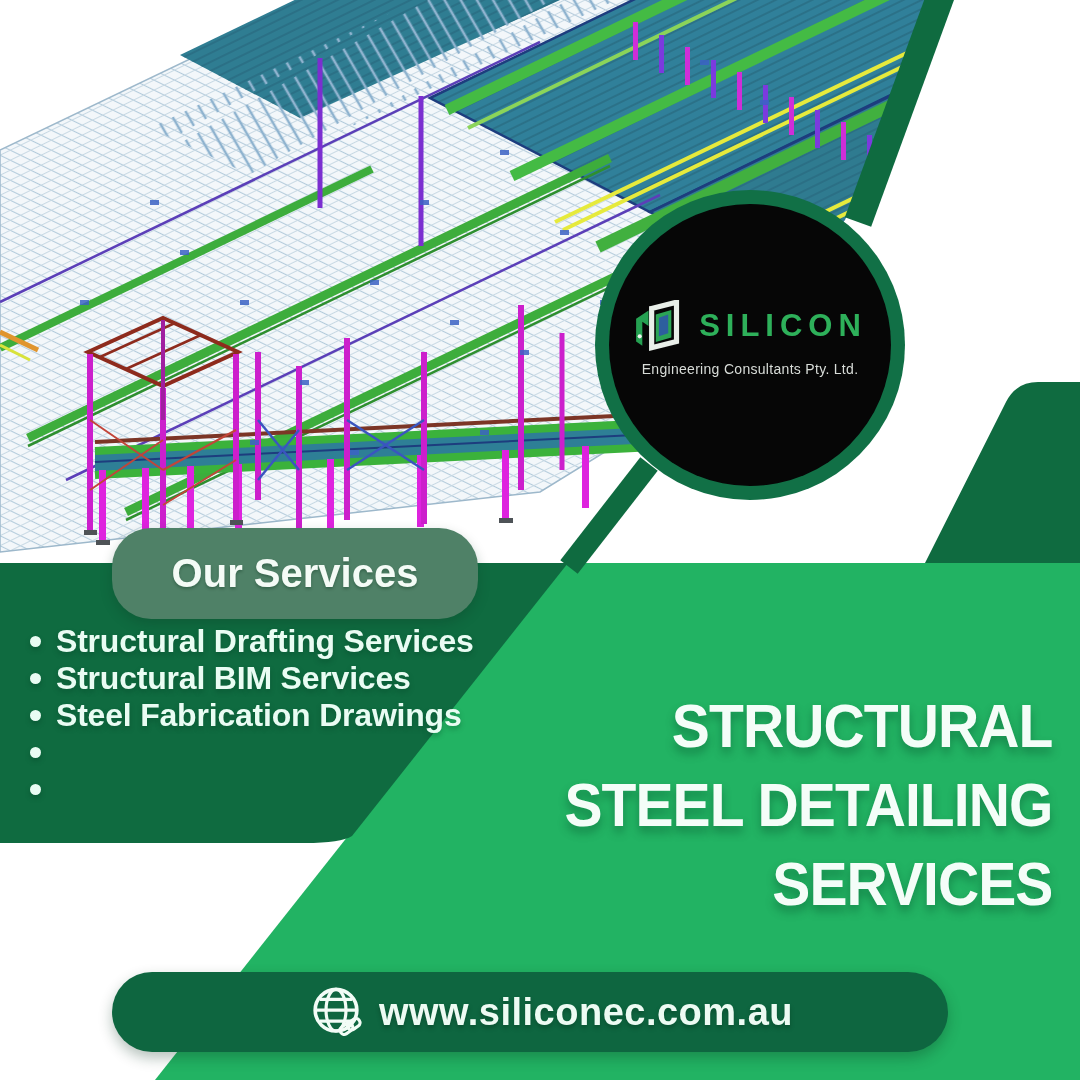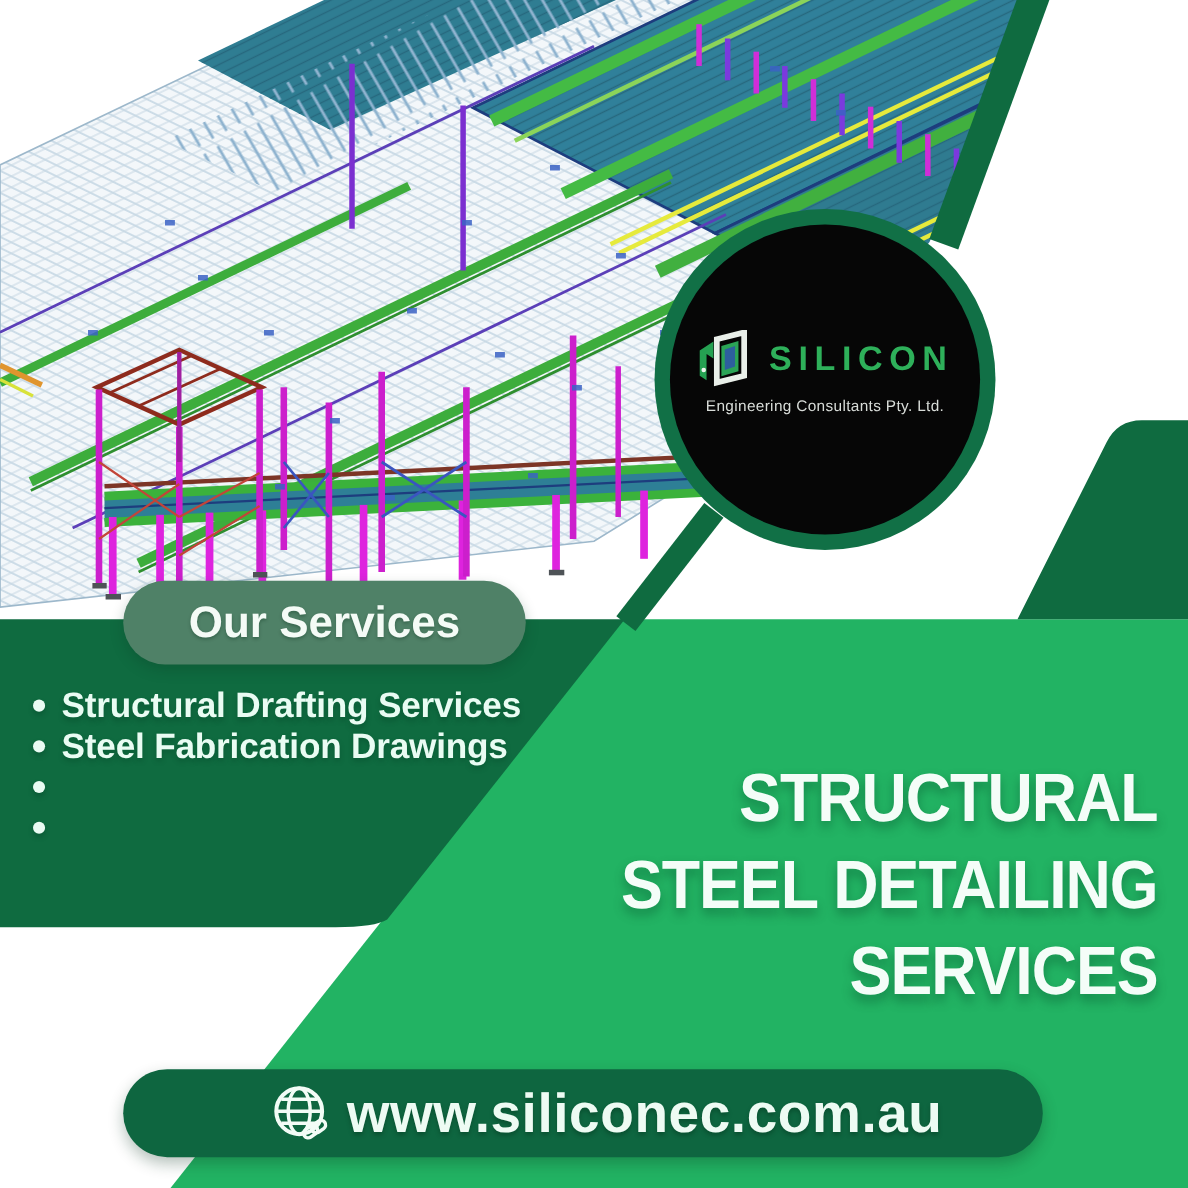--- a/index.html
+++ b/index.html
@@ -19,21 +19,21 @@
   .logo-row{display:flex;align-items:center;gap:8px;margin-top:-14px;}
   .logo-name{
     font-weight:700;font-size:31px;letter-spacing:6px;color:#2eb05a;
   }
   .logo-sub{
     margin-top:9px;font-size:14px;letter-spacing:0.3px;color:#d8dcd8;
   }
 
   
   .services-pill{
-    position:absolute;left:112px;top:528px;width:366px;height:76px;z-index:2;
+    position:absolute;left:112px;top:528px;width:366px;height:91px;z-index:2;
     background:#4f8167;border-radius:39px;
     display:flex;align-items:center;justify-content:center;
     box-shadow:0 5px 12px rgba(10,50,30,.25);
   }
   .services-pill span{
     font-weight:700;font-size:40px;color:#f4fbf6;
     text-shadow:0 2px 3px rgba(0,40,20,.3);
   }
 
   
@@ -62,21 +62,21 @@
 
   
   .website-pill{
     position:absolute;left:112px;top:972px;width:836px;height:80px;z-index:2;
     background:#0e6640;border-radius:40px;
     display:flex;align-items:center;justify-content:center;gap:14px;
     padding-left:40px;box-sizing:border-box;
     box-shadow:0 6px 14px rgba(10,50,30,.3);
   }
   .website-pill .url{
-    font-weight:700;font-size:50px;letter-spacing:0.5px;color:#edfbf3;
+    font-weight:700;font-size:38px;letter-spacing:0.5px;color:#edfbf3;
     text-shadow:0 3px 4px rgba(0,40,20,.35);
   }
 </style>
 </head>
 <body>
 
 <svg class="bg-svg" width="1080" height="1080" viewBox="0 0 1080 1080">
   <defs>
     <clipPath id="cadClip">
       <polygon points="0,0 936,0 845,220 654,470 568,567 470,549 0,553"></polygon>
@@ -265,20 +265,24 @@
   <span>Our Services</span>
 </div>
 
 <ul class="services-list">
   <li>
       <span class="dot"></span>
       <span>Structural Drafting Services</span>
     </li>
   <li>
       <span class="dot"></span>
+      <span>Structural BIM Services</span>
+    </li>
+  <li>
+      <span class="dot"></span>
       <span>Steel Fabrication Drawings</span>
     </li>
   <li>
       <span class="dot"></span>
     </li>
   <li>
       <span class="dot"></span>
     </li>
 </ul>
 

